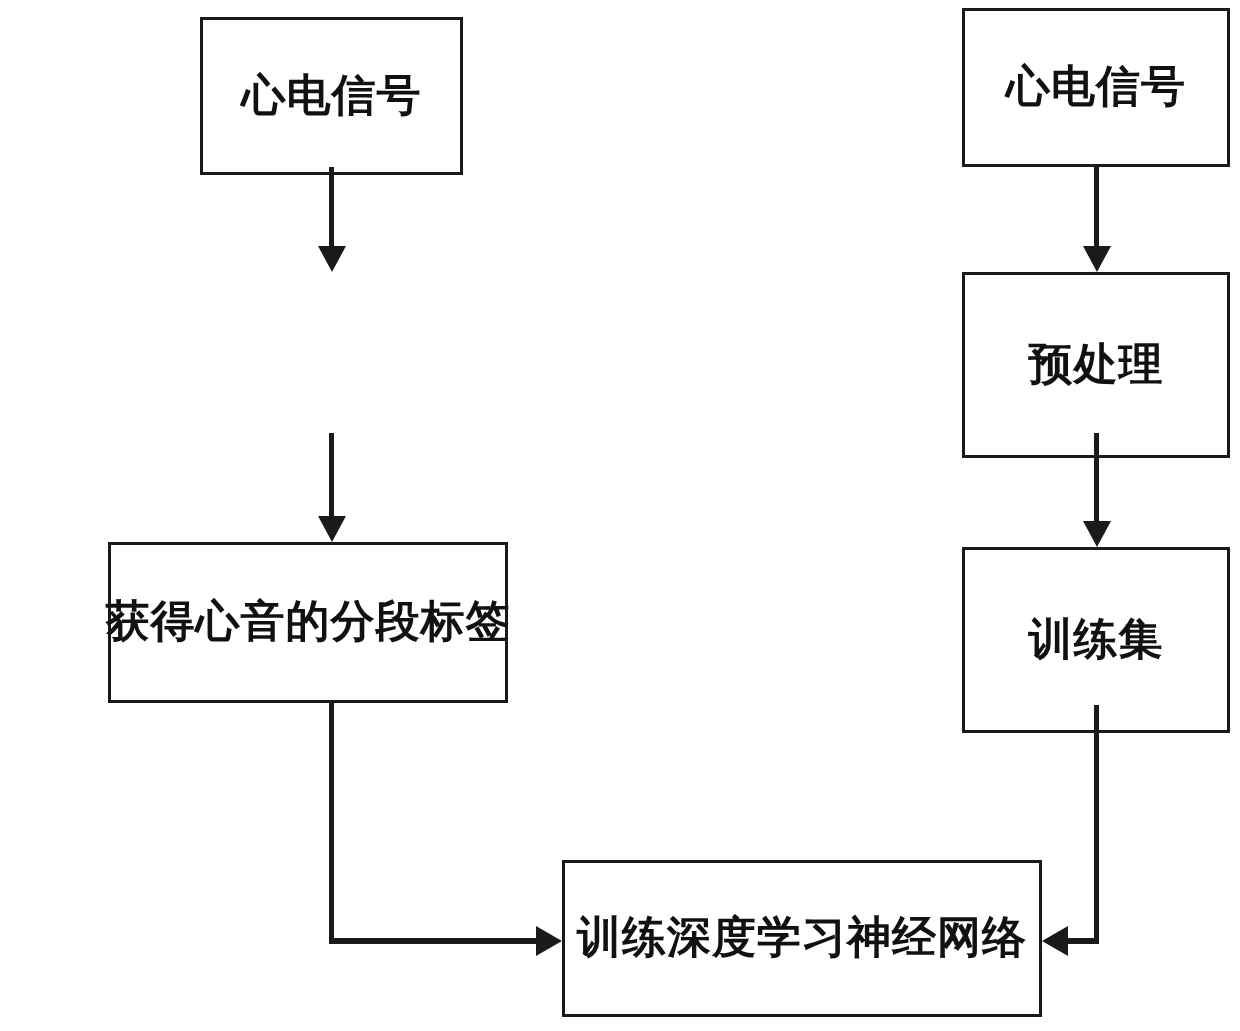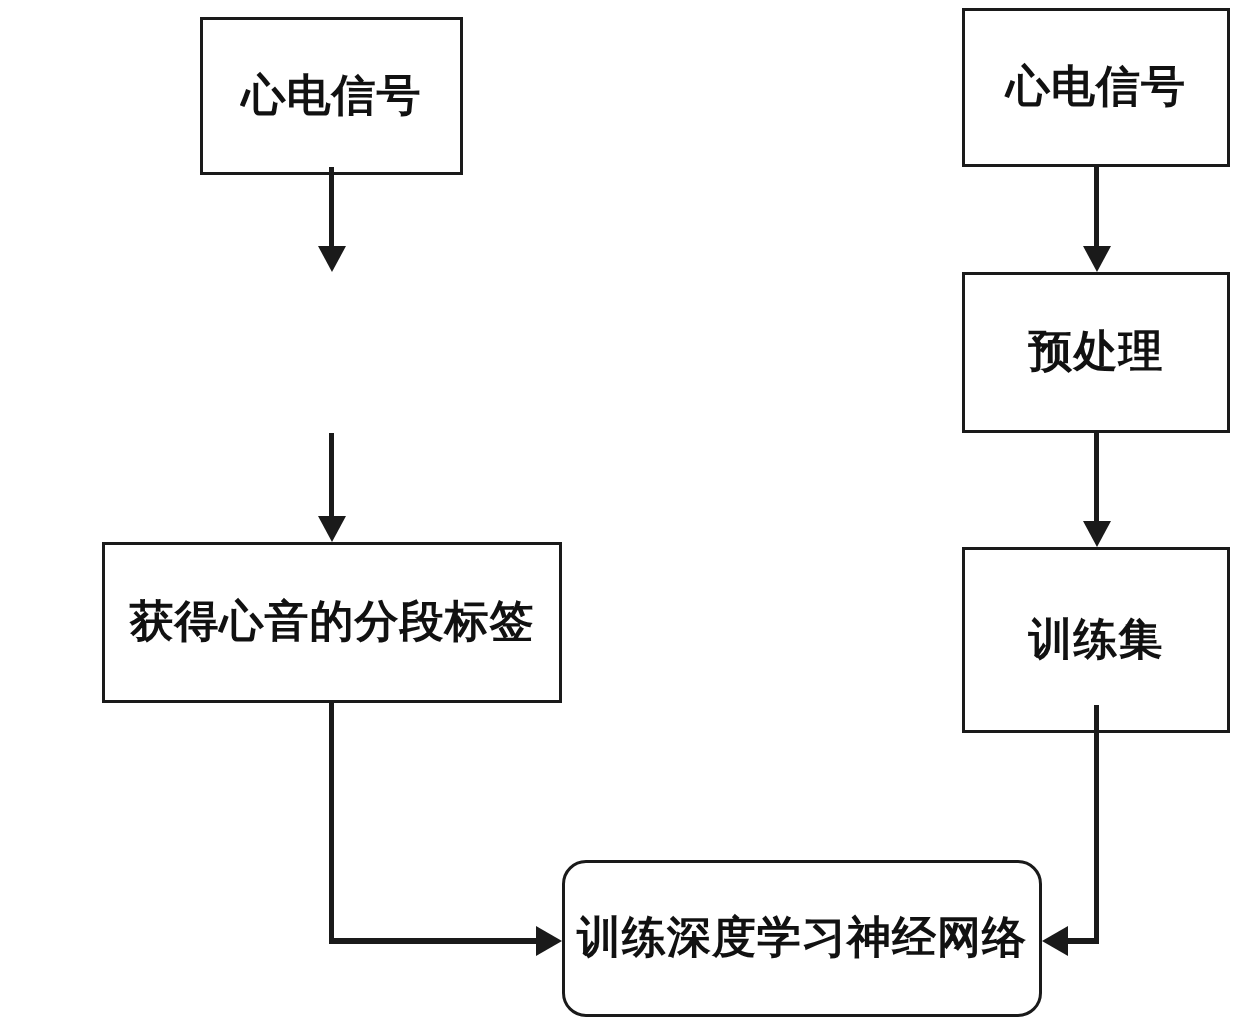--- a/index.html
+++ b/index.html
@@ -29,25 +29,25 @@
     font-weight: bold;
     color: #111111;
     white-space: pre;
     text-align: center;
     line-height: 1.1;
     letter-spacing: 1px;
   }
   
   .n-ecg       { left: 200px; top: 17px;   width: 263px; height: 158px; }
   .n-detect    { left: 7px;   top: 272px; width: 646px; height: 161px; }
-  .n-seglabel  { left: 102px; top: 542px; width: 460px; height: 161px; }
+  .n-seglabel  { left: 108px; top: 542px; width: 400px; height: 161px; }
   .n-pcg       { left: 962px; top: 8px;   width: 268px; height: 159px; }
-  .n-pre       { left: 962px; top: 272px; width: 268px; height: 161px; }
+  .n-pre       { left: 962px; top: 272px; width: 268px; height: 186px; }
   .n-trainset  { left: 962px; top: 547px; width: 268px; height: 186px; }
-  .n-dnn       { left: 562px; top: 860px; width: 480px; height: 157px; border-radius: 24px; }
+  .n-dnn       { left: 562px; top: 860px; width: 480px; height: 157px; }
 
   
   .shaft-v {
     position: absolute;
     width: 5px;
     background: #1a1a1a;
   }
   .shaft-h {
     position: absolute;
     height: 6px;

